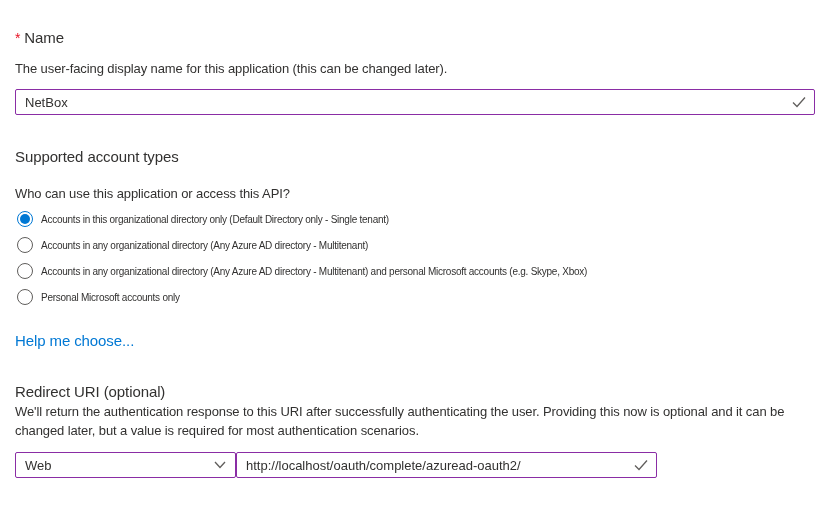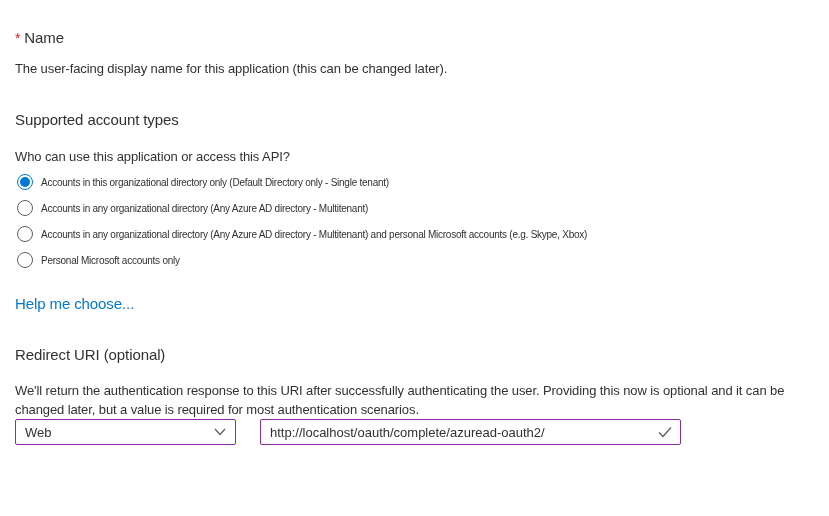--- a/index.html
+++ b/index.html
@@ -57,24 +57,24 @@
     margin-left:8px; font-size:10px; color:#323130; white-space:nowrap;
     letter-spacing:-0.25px;
   }
   .help-link {
     display:inline-block; margin-top:22px;
     font-size:15px; color:#0078d4; text-decoration:none; cursor:pointer;
     letter-spacing:-0.1px;
   }
   .mt12 { margin-top:12px; }
   .mt11 { margin-top:11px; }
-  .mt16 { margin-top:16px; }
+  .mt16 { }
   .mt44 { margin-top:32px; }
   .desc-wide { max-width:802px; line-height:19px; }
-  .uri-row { display:flex; gap:24px; }
+  .uri-row { display:flex; margin-top:12px; gap:0; }
   .dropdown {
     position:relative;
     width:221px; height:26px;
     border:1px solid #8a2da5; border-radius:2px;
     background:#ffffff;
     display:flex; align-items:center;
     padding:0 28px 0 9px;
     font-size:13px; color:#323130;
     cursor:pointer;
   }
@@ -90,20 +90,26 @@
 
 <div class="page">
 
   
   <div class="section-heading">
     <span class="required-marker">*</span><span>Name</span>
   </div>
 
   <div class="desc mt12">The user-facing display name for this application (this can be changed later).</div>
 
+  <div class="input-wrap mt11">
+    <input class="text-input" type="text" value="NetBox" style="">
+    <svg class="valid-icon" viewBox="0 0 14 12">
+      <polyline points="1,6.5 5,10.5 13,1.5" fill="none" stroke="#605e5c" stroke-width="1.3"></polyline>
+    </svg>
+  </div>
 
   
   <div class="section-heading mt44">Supported account types</div>
 
   <div class="desc q-text">Who can use this application or access this API?</div>
 
   <div class="radio-group">
     <div class="radio-row">
       <span class="radio-circle selected"></span>
       <span class="radio-label">Accounts in this organizational directory only (Default Directory only - Single tenant)</span>

